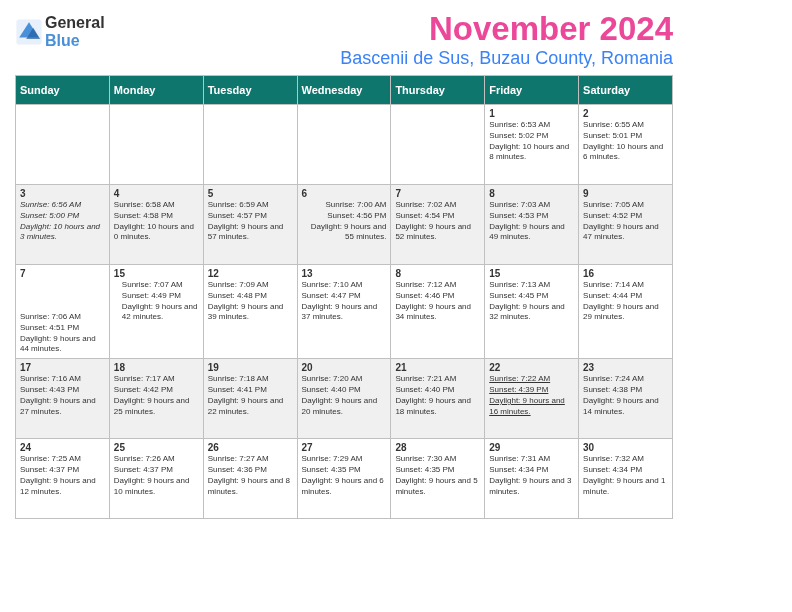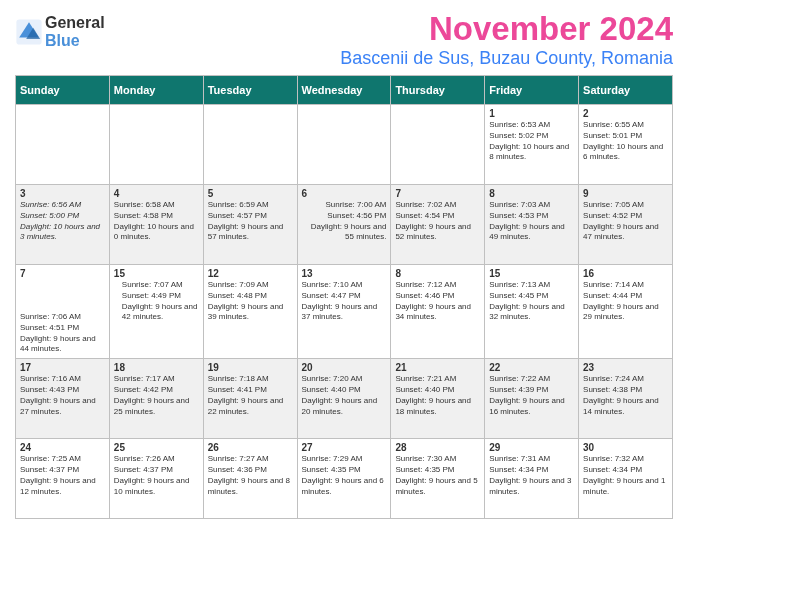--- a/index.html
+++ b/index.html
@@ -262,21 +262,21 @@
 Daylight: 9 hours and 20 minutes.</div>
           </td>
           <td>
             <span class="day-num">21</span>
             <div class="day-info" style="white-space: pre-line;">Sunrise: 7:21 AM
 Sunset: 4:40 PM
 Daylight: 9 hours and 18 minutes.</div>
           </td>
           <td>
             <span class="day-num">22</span>
-            <div class="day-info" style="white-space: pre-line;">Sunrise: 7:22 AM
+            <div class="day-info" style="white-space: pre-line; text-decoration: underline;">Sunrise: 7:22 AM
 Sunset: 4:39 PM
 Daylight: 9 hours and 16 minutes.</div>
           </td>
           <td>
             <span class="day-num">23</span>
             <div class="day-info" style="white-space: pre-line;">Sunrise: 7:24 AM
 Sunset: 4:38 PM
 Daylight: 9 hours and 14 minutes.</div>
           </td>
         </tr>

